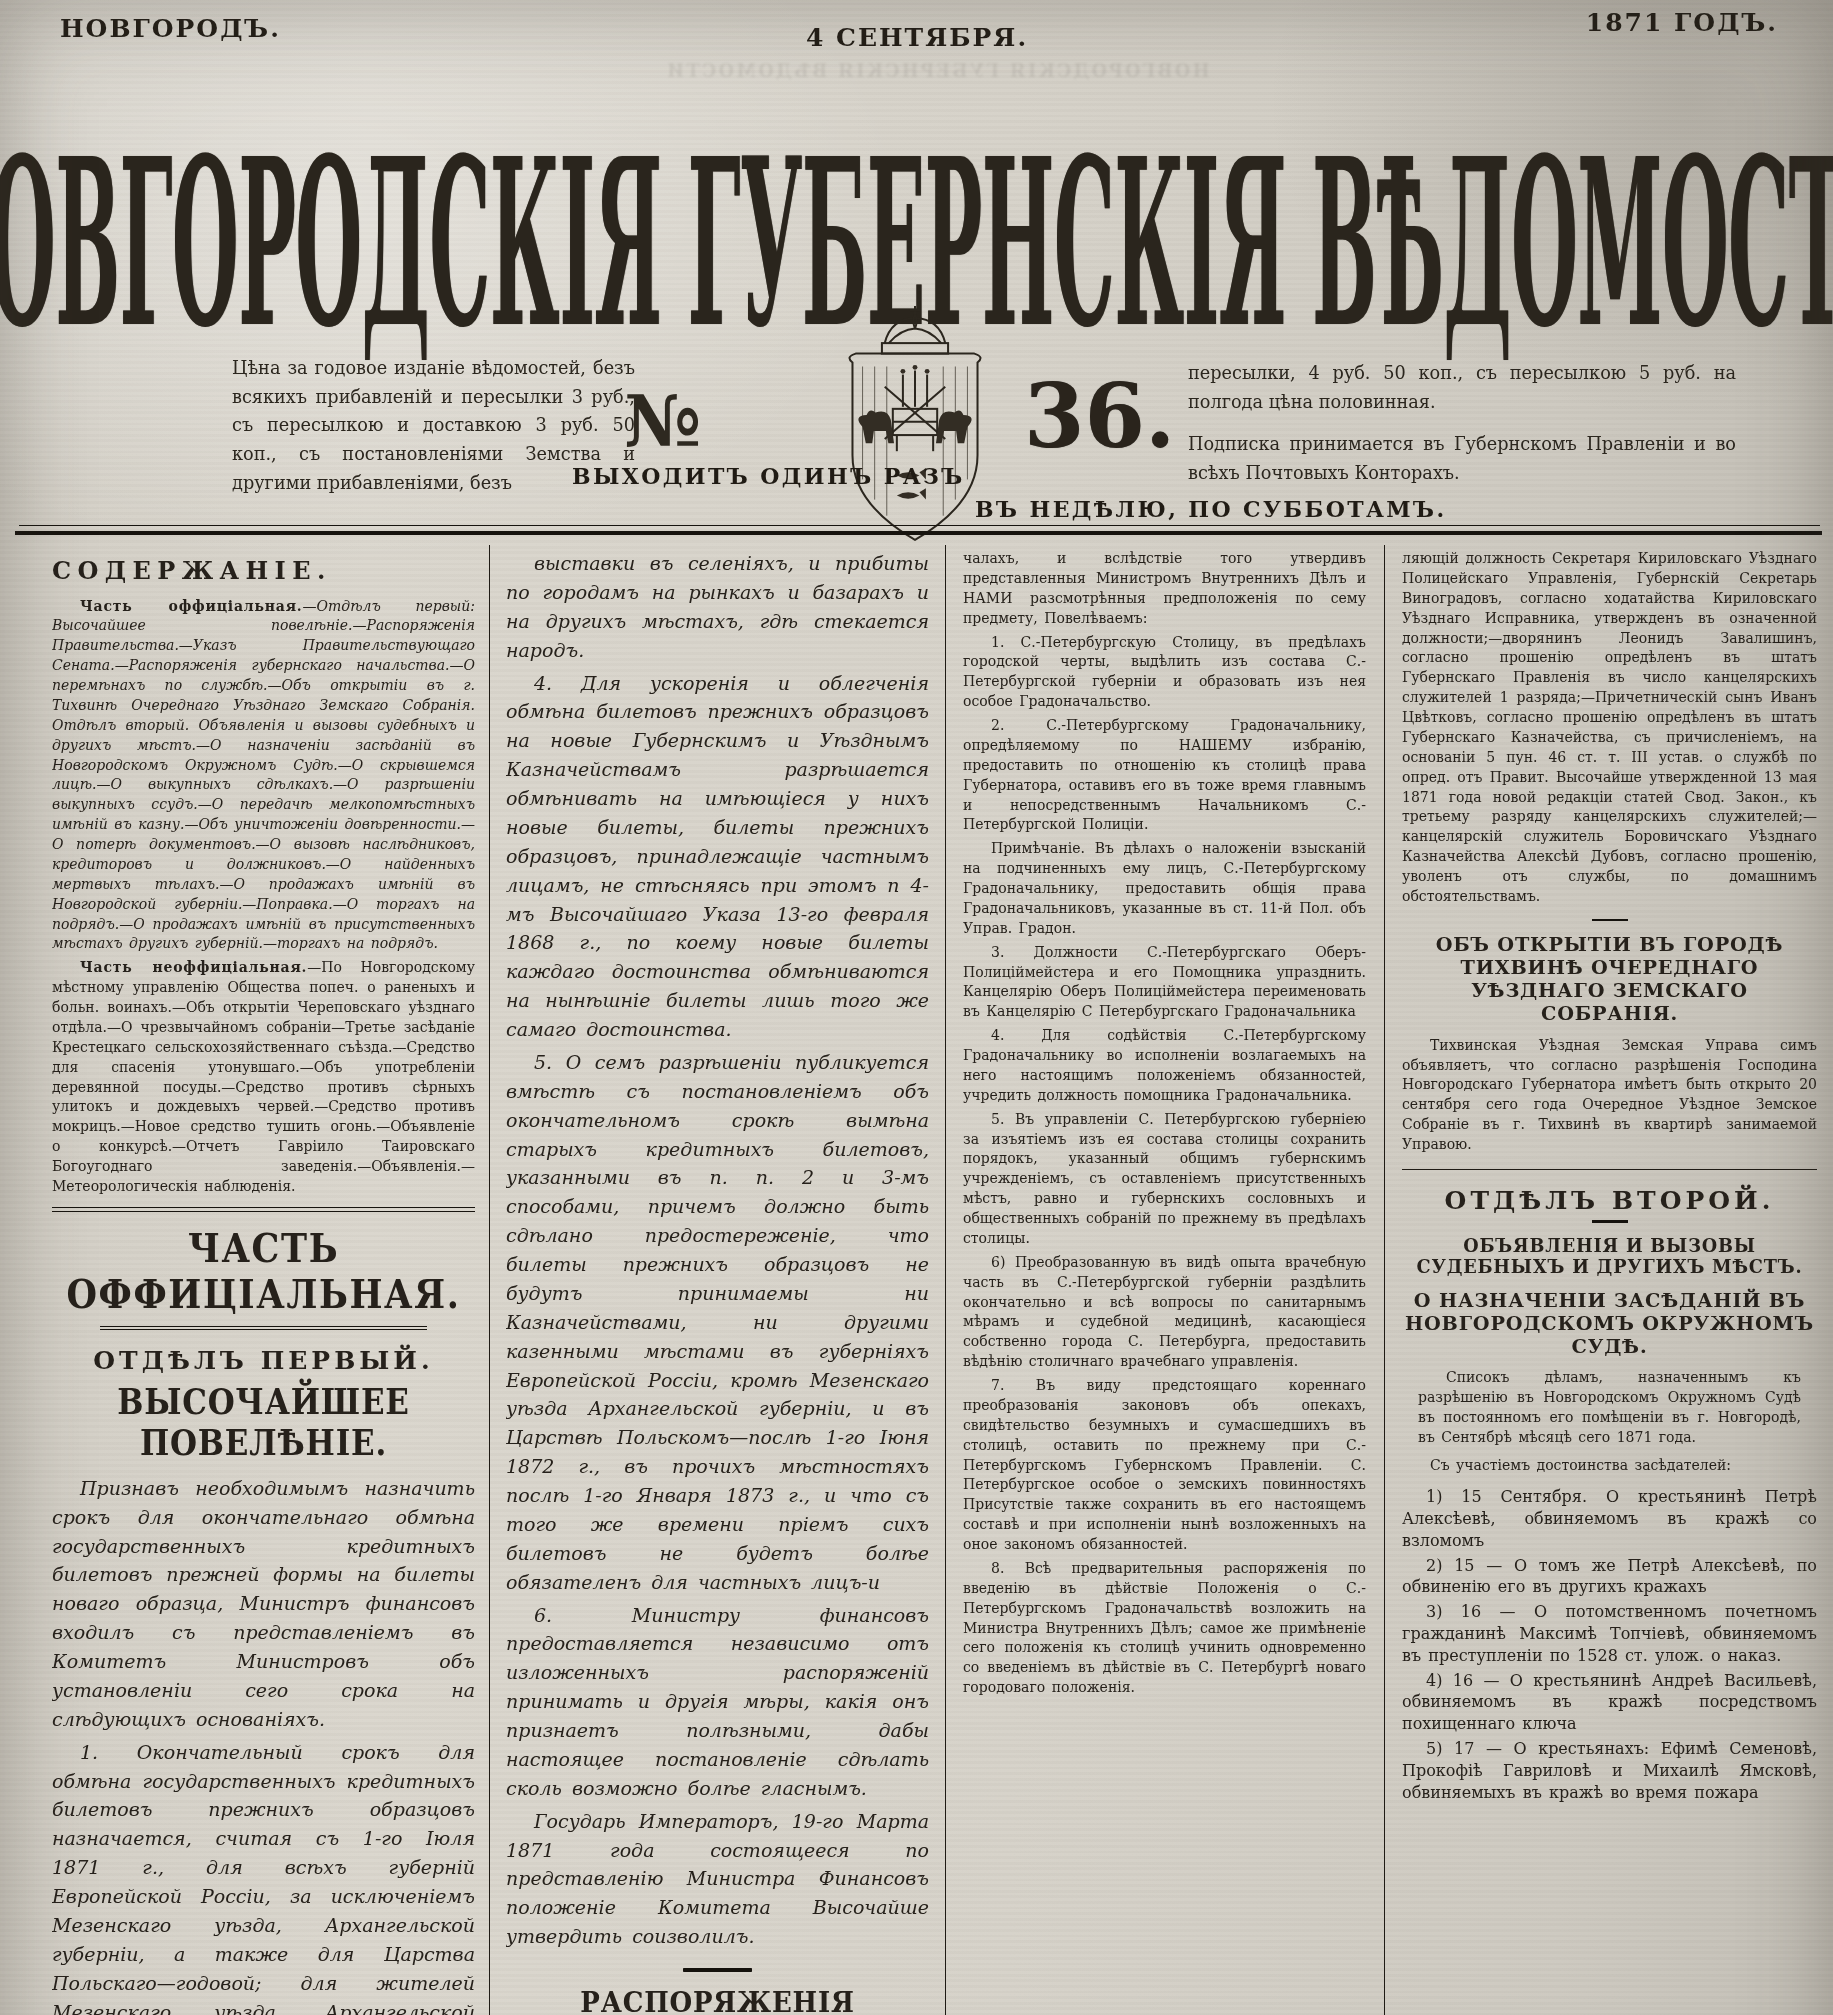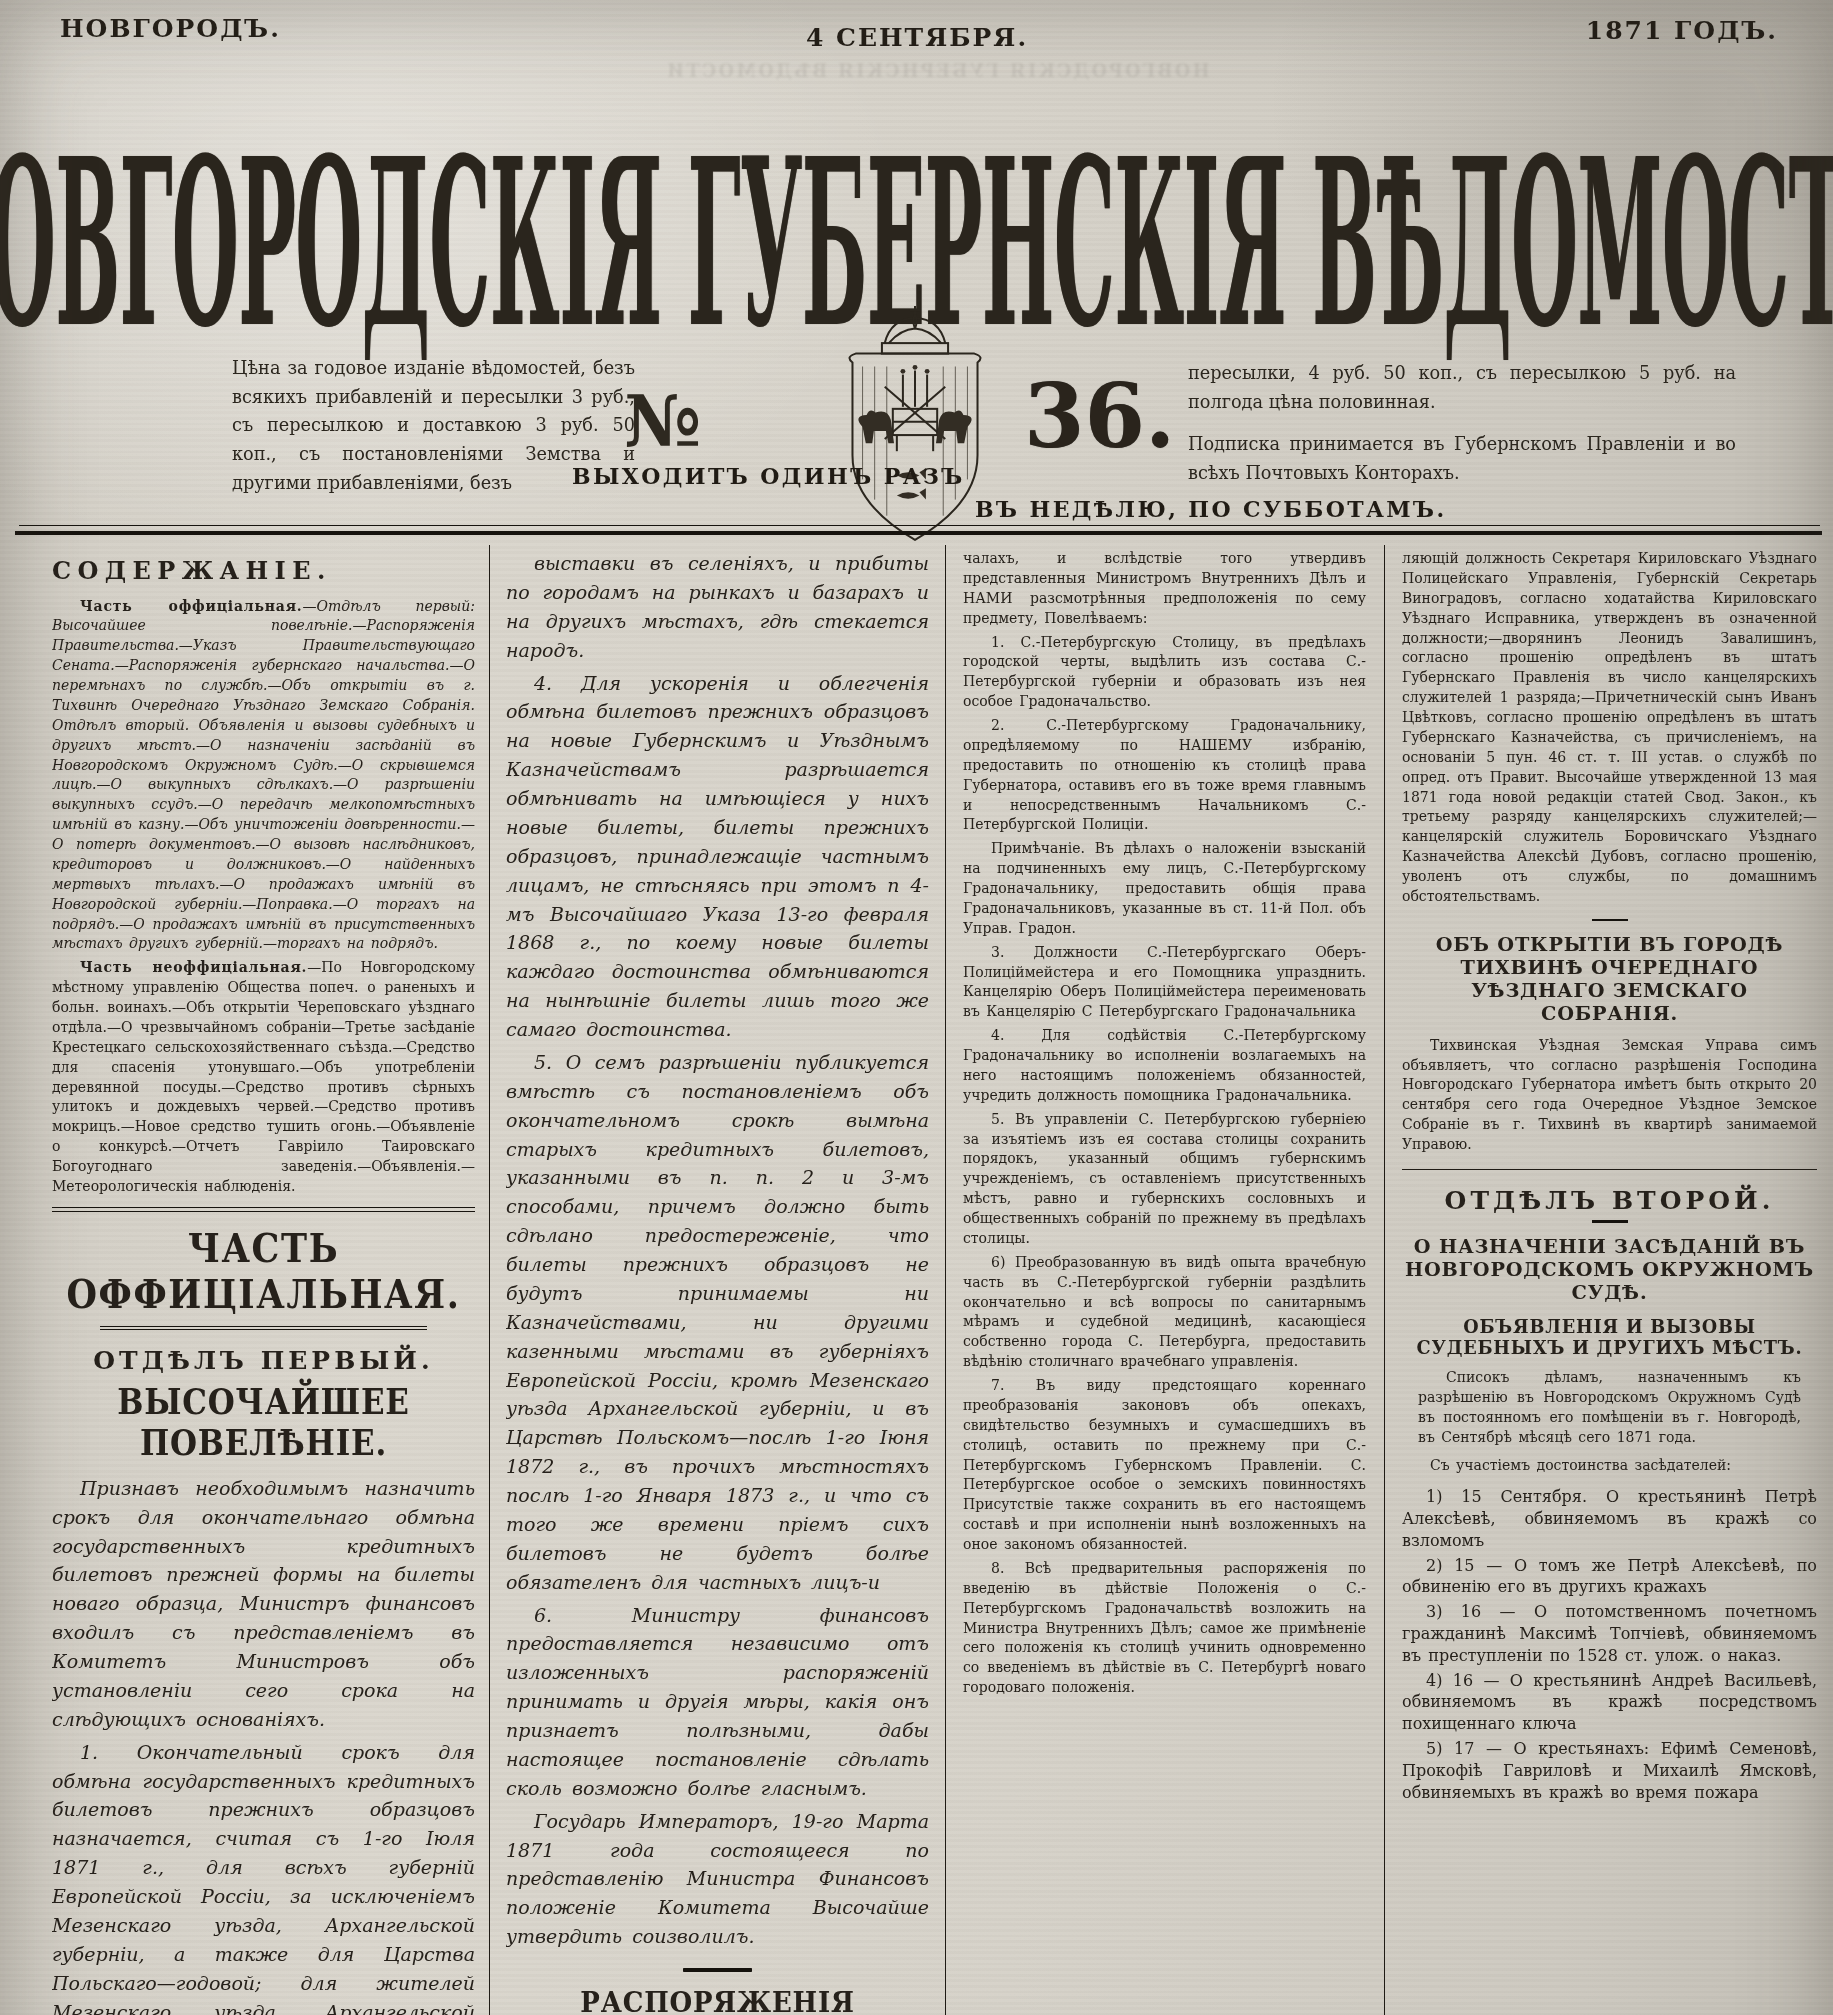--- a/index.html
+++ b/index.html
@@ -71,21 +71,21 @@
 </style>
 </head>
 <body>
 
 <div class="page">
 
   <div class="ghost" style="top:60px;left:665px;font-size:17.7px;letter-spacing:2.4px;">НОВГОРОДСКІЯ ГУБЕРНСКІЯ ВѢДОМОСТИ</div>
 
   <div class="abs dateline" style="top:13.7px;left:60px;">НОВГОРОДЪ.</div>
   <div class="abs dateline" style="top:23px;left:50%;transform:translateX(-50%);">4 СЕНТЯБРЯ.</div>
-  <div class="abs dateline" style="top:16px;right:56px;">1871 ГОДЪ.</div>
+  <div class="abs dateline" style="top:8px;right:56px;">1871 ГОДЪ.</div>
 
   <div class="masthead">НОВГОРОДСКІЯ ГУБЕРНСКІЯ ВѢДОМОСТИ</div>
 
   <div class="abs notice" style="top:354px;left:232px;width:403px;">Цѣна за годовое изданіе вѣдомостей, безъ всякихъ прибавленій и пересылки 3 руб., съ пересылкою и доставкою 3 руб. 50 коп., съ постановленіями Земства и другими прибавленіями, безъ</div>
 
   <div class="abs issue-no" style="top:379px;left:624px;">№</div>
 
   <svg class="abs crest" style="top:306px;left:814px;" width="202" height="242" viewBox="0 0 500 600" aria-hidden="true">
 
     <path d="M175,92 q15,-60 75,-62 q60,2 75,62"></path>
@@ -190,22 +190,22 @@
   </section>
 
   <section class="col" style="left:1402px;width:415px;">
     <p class="noindent">ляющій должность Секретаря Кириловскаго Уѣзднаго Полицейскаго Управленія, Губернскій Секретарь Виноградовъ, согласно ходатайства Кириловскаго Уѣзднаго Исправника, утвержденъ въ означенной должности;—дворянинъ Леонидъ Завалишинъ, согласно прошенію опредѣленъ въ штатъ Губернскаго Правленія въ число канцелярскихъ служителей 1 разряда;—Причетническій сынъ Иванъ Цвѣтковъ, согласно прошенію опредѣленъ въ штатъ Губернскаго Казначейства, съ причисленіемъ, на основаніи 5 пун. 46 ст. т. III устав. о службѣ по опред. отъ Правит. Высочайше утвержденной 13 мая 1871 года новой редакціи статей Свод. Закон., къ третьему разряду канцелярскихъ служителей;—канцелярскій служитель Боровичскаго Уѣзднаго Казначейства Алексѣй Дубовъ, согласно прошенію, уволенъ отъ службы, по домашнимъ обстоятельствамъ.</p>
     <div class="dash-sm"></div>
     <h3 class="h-small">ОБЪ ОТКРЫТІИ ВЪ ГОРОДѢ ТИХВИНѢ ОЧЕРЕДНАГО УѢЗДНАГО ЗЕМСКАГО СОБРАНІЯ.</h3>
     <p>Тихвинская Уѣздная Земская Управа симъ объявляетъ, что согласно разрѣшенія Господина Новгородскаго Губернатора имѣетъ быть открыто 20 сентября сего года Очередное Уѣздное Земское Собраніе въ г. Тихвинѣ въ квартирѣ занимаемой Управою.</p>
     <div class="rule-thin"></div>
     <h2 class="h-sec" style="margin-bottom:2.4px;">ОТДѢЛЪ ВТОРОЙ.</h2>
     <div class="dash-sm" style="margin:5.6px auto 12px;"></div>
+    <h3 class="h-small" style="font-size:17.7px;">ОБЪЯВЛЕНІЯ И ВЫЗОВЫ СУДЕБНЫХЪ И ДРУГИХЪ МѢСТЪ.</h3>
     <h3 class="h-small">О НАЗНАЧЕНІИ ЗАСѢДАНІЙ ВЪ НОВГОРОДСКОМЪ ОКРУЖНОМЪ СУДѢ.</h3>
-    <h3 class="h-small" style="font-size:17.7px;">ОБЪЯВЛЕНІЯ И ВЫЗОВЫ СУДЕБНЫХЪ И ДРУГИХЪ МѢСТЪ.</h3>
     <p class="center" style="margin:10.5px 16px 8px;">Списокъ дѣламъ, назначеннымъ къ разрѣшенію въ Новгородскомъ Окружномъ Судѣ въ постоянномъ его помѣщеніи въ г. Новгородѣ, въ Сентябрѣ мѣсяцѣ сего 1871 года.</p>
     <p class="center" style="margin-bottom:10.5px;">Съ участіемъ достоинства засѣдателей:</p>
     <div class="cases">
 
     <p class="case">1) 15 Сентября. О крестьянинѣ Петрѣ Алексѣевѣ, обвиняемомъ въ кражѣ со взломомъ</p>
         <p class="case">2) 15 — О томъ же Петрѣ Алексѣевѣ, по обвиненію его въ другихъ кражахъ</p>
         <p class="case">3) 16 — О потомственномъ почетномъ гражданинѣ Максимѣ Топчіевѣ, обвиняемомъ въ преступленіи по 1528 ст. улож. о наказ.</p>
         <p class="case">4) 16 — О крестьянинѣ Андреѣ Васильевѣ, обвиняемомъ въ кражѣ посредствомъ похищеннаго ключа</p>
         <p class="case">5) 17 — О крестьянахъ: Ефимѣ Семеновѣ, Прокофіѣ Гавриловѣ и Михаилѣ Ямсковѣ, обвиняемыхъ въ кражѣ во время пожара</p>
       </div>

